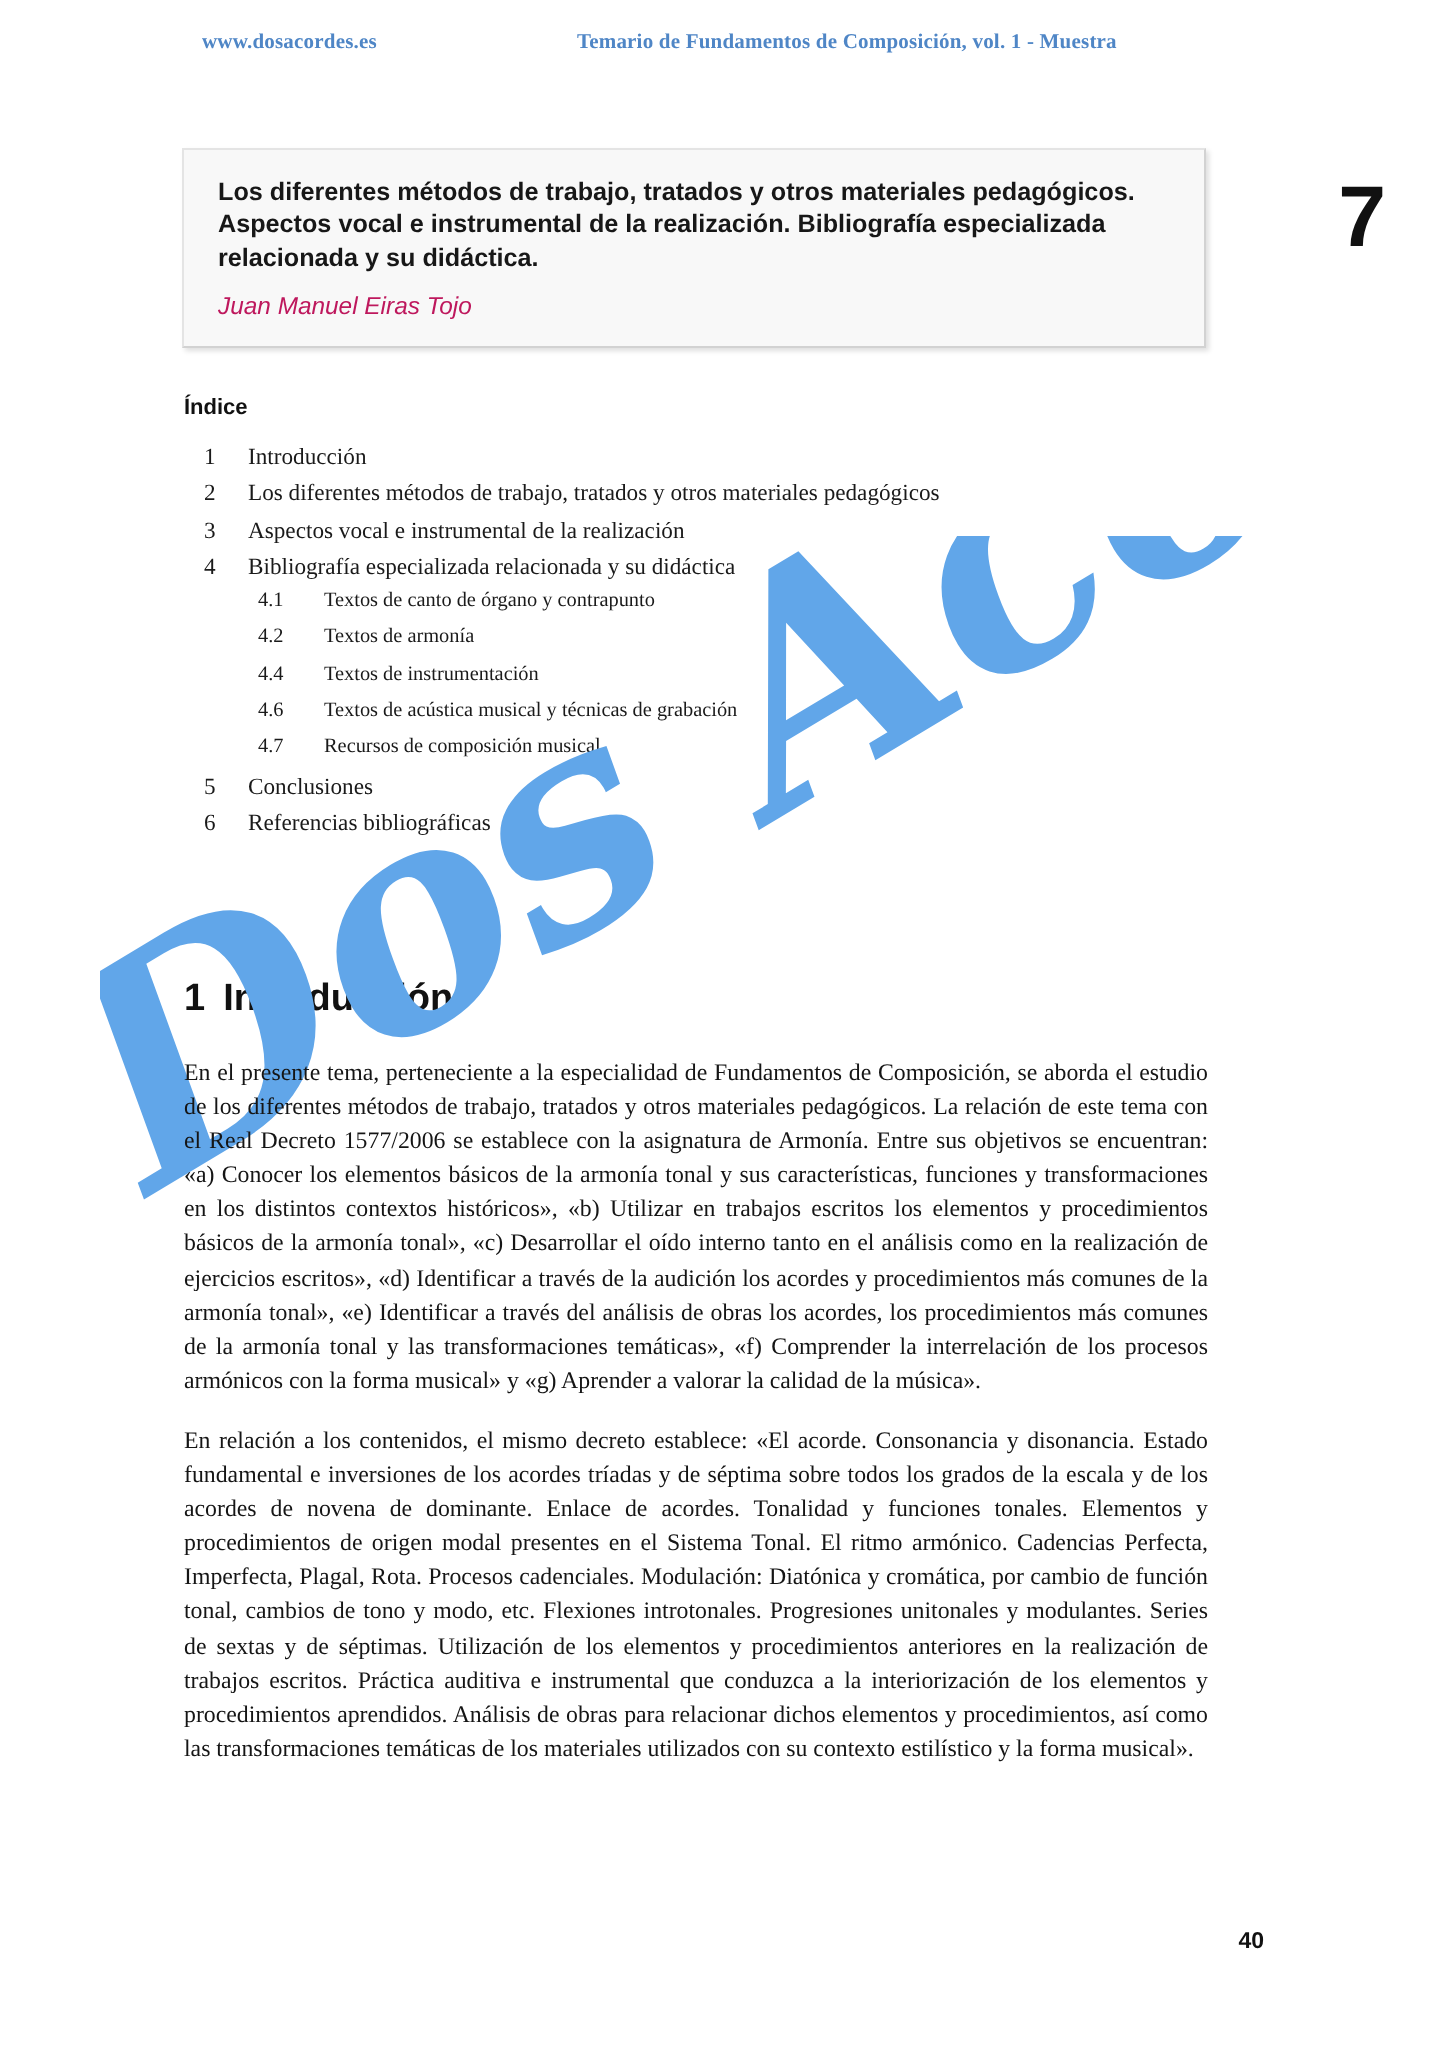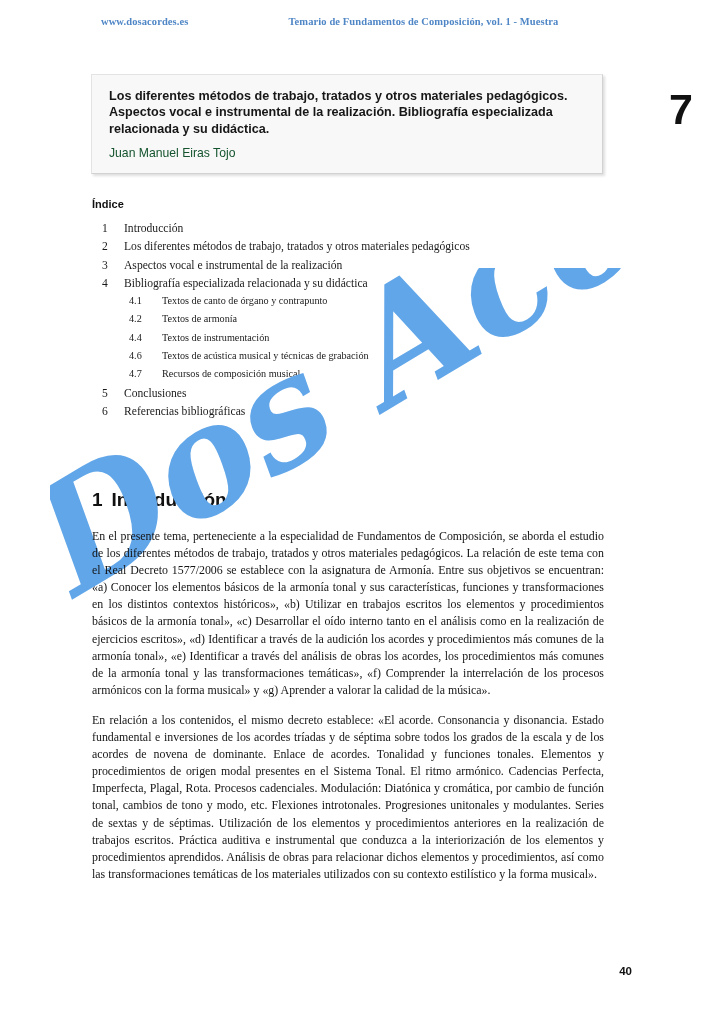--- a/index.html
+++ b/index.html
@@ -83,22 +83,23 @@
     font-size: 12.6px;
     line-height: 16.4px;
     color: #171717;
     margin: 0 0 9px 0;
   }
   #title-card .card-author {
     font-family: "Liberation Sans", sans-serif;
     font-weight: normal;
     font-size: 12.2px;
     line-height: 15px;
-    color: #14532d;
+    color: #be185d;
     margin: 0;
+    font-style: italic;
   }
 
   
   #watermark {
     position: absolute;
     left: 50px;
     top: 268px;
     width: 630px;
     height: 440px;
     pointer-events: none;

